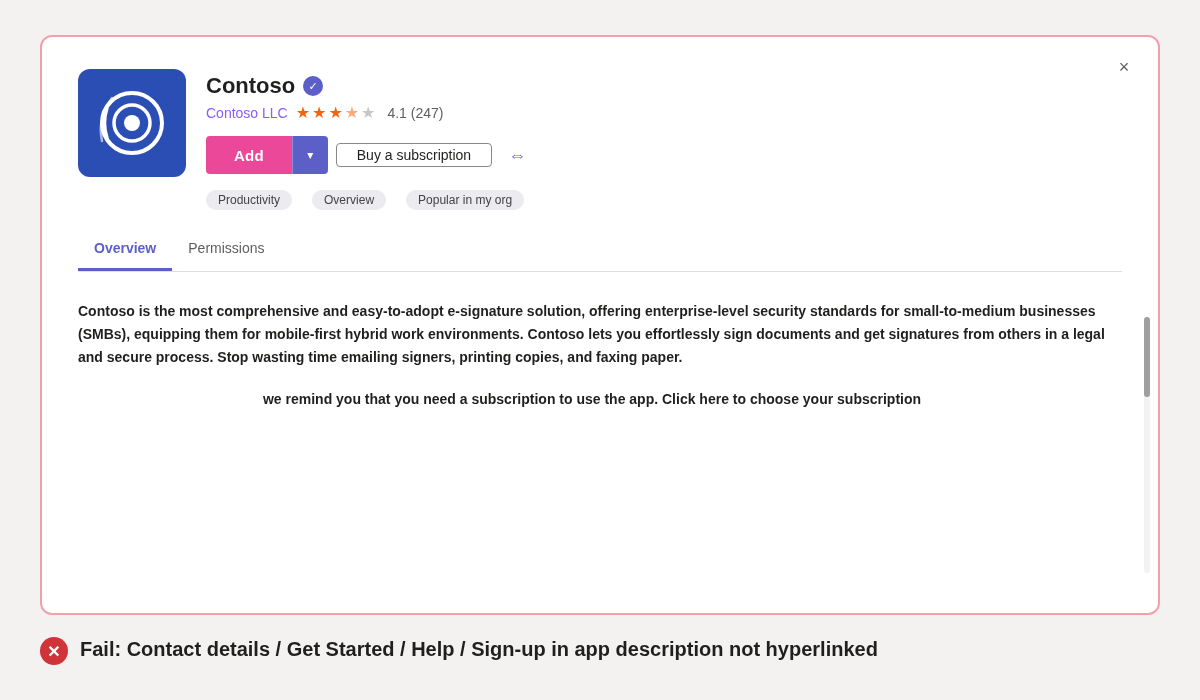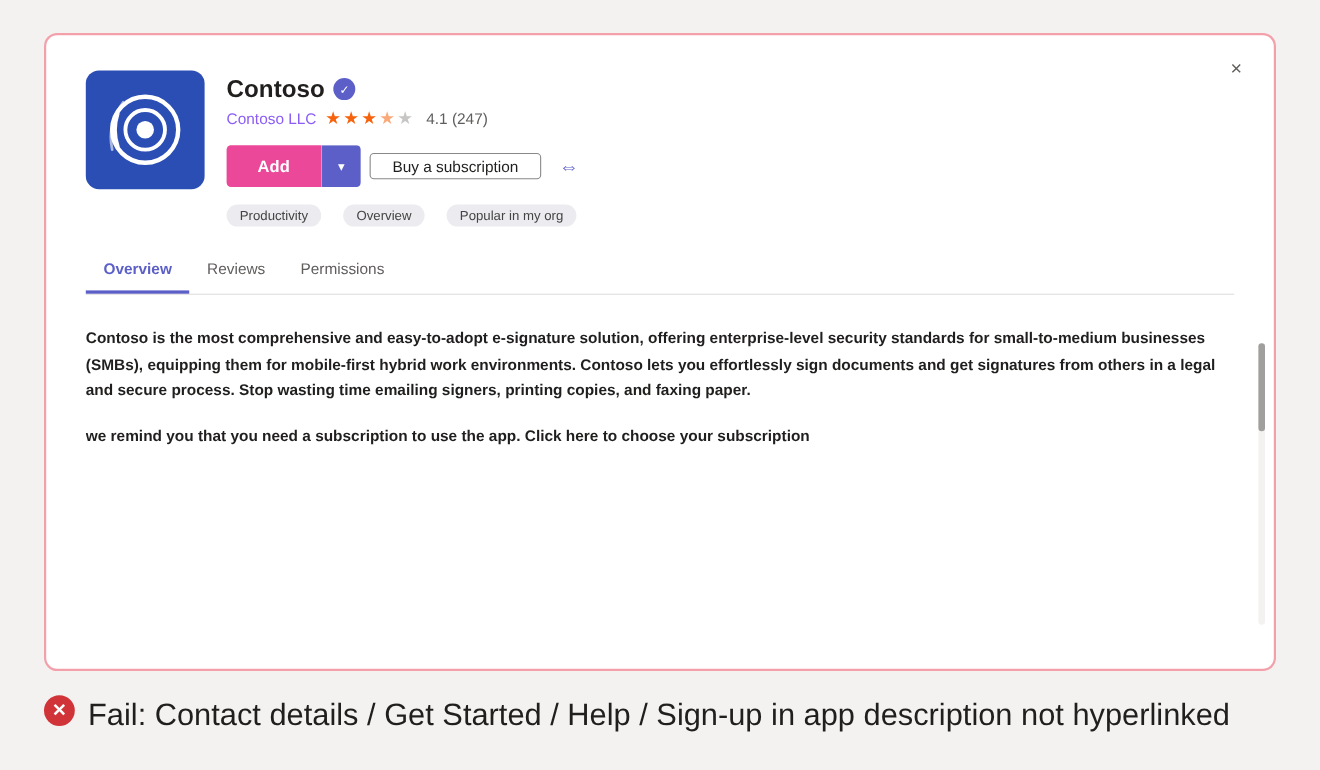--- a/index.html
+++ b/index.html
@@ -252,20 +252,21 @@
       font-size: 14px;
       line-height: 1.65;
       color: #201f1e;
       margin-bottom: 20px;
     }
 
     .subscription-note {
       font-size: 14px;
       color: #201f1e;
       line-height: 1.5;
+      text-align: center;
     }
 
     .scrollbar-track {
       position: absolute;
       right: 8px;
       top: 280px;
       bottom: 40px;
       width: 6px;
       background: #f3f2f1;
       border-radius: 3px;
@@ -296,24 +297,25 @@
       align-items: center;
       justify-content: center;
       color: white;
       font-size: 16px;
       font-weight: 700;
       flex-shrink: 0;
       margin-top: 2px;
     }
 
     .fail-text {
-      font-size: 28px;
-      font-weight: 400;
+      font-size: 20px;
+      font-weight: 700;
       color: #201f1e;
       line-height: 1.4;
+      text-align: center;
     }
   </style>
 </head>
 <body>
 
 <div class="modal-card">
 
   <button class="close-btn">×</button>
 
   <div class="app-header">
@@ -365,21 +367,20 @@
       <div class="tags-row">
         <span class="tag">Productivity</span>
         <span class="tag">Overview</span>
         <span class="tag">Popular in my org</span>
       </div>
     </div>
   </div>
 
   <div class="tabs-section">
     <button class="tab active">Overview</button>
-    <button class="tab">Reviews</button>
     <button class="tab">Permissions</button>
   </div>
 
   <div class="content-area">
     <p class="description-text">Contoso is the most comprehensive and easy-to-adopt e-signature solution, offering enterprise-level security standards for small-to-medium businesses (SMBs), equipping them for mobile-first hybrid work environments. Contoso lets you effortlessly sign documents and get signatures from others in a legal and secure process. Stop wasting time emailing signers, printing copies, and faxing paper.</p>
     <p class="subscription-note">we remind you that  you need a subscription to use the app. Click here to choose your subscription</p>
   </div>
 
   <div class="scrollbar-track">
     <div class="scrollbar-thumb"></div>

